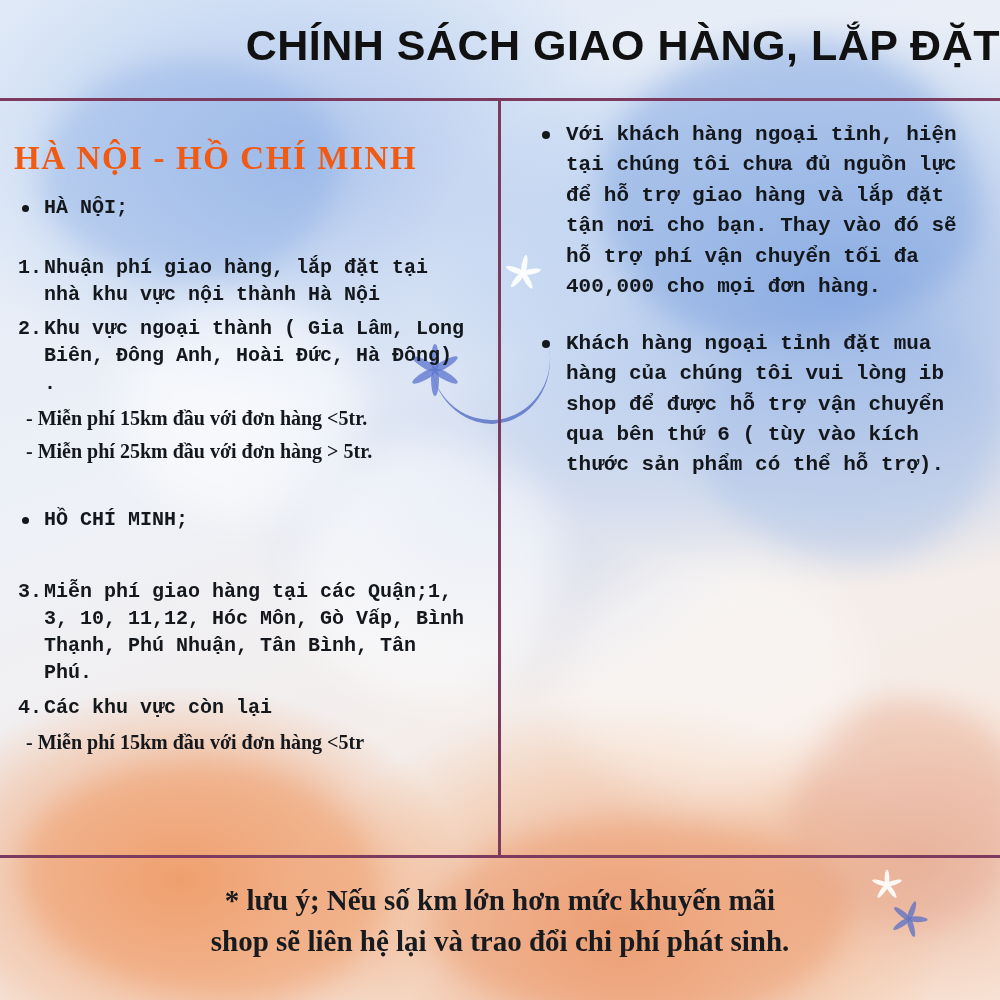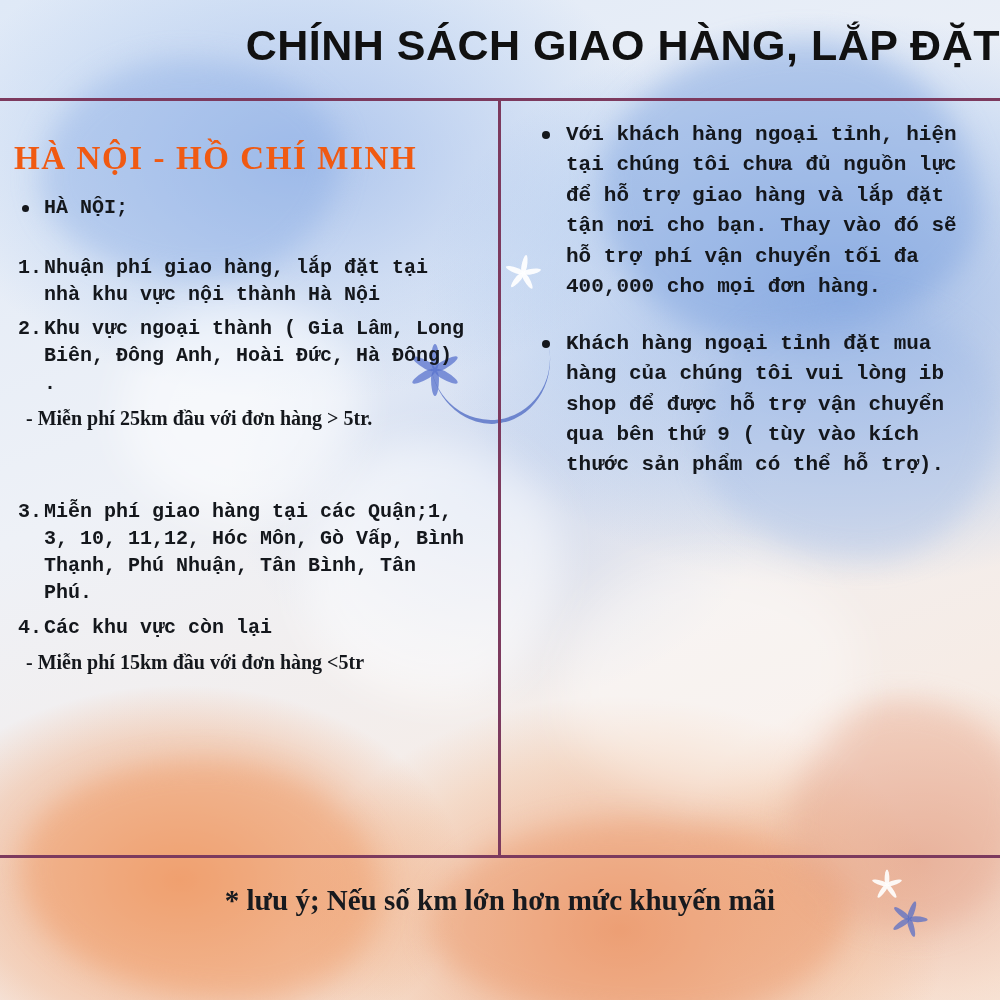--- a/index.html
+++ b/index.html
@@ -274,24 +274,28 @@
           <li class="num-item">
             <span class="num">1.</span>
             <span>Nhuận phí giao hàng, lắp đặt tại nhà khu vực nội thành Hà Nội</span>
           </li>
           <li class="num-item">
             <span class="num">2.</span>
             <span>Khu vực ngoại thành ( Gia Lâm, Long Biên, Đông Anh, Hoài Đức, Hà Đông) .</span>
           </li>
         </ol>
 
+        <div class="dash-item">- Miễn phí 15km đầu với đơn hàng  &lt;5tr.</div>
         <div class="dash-item">- Miễn phí 25km đầu với đơn hàng &gt; 5tr.</div>
 
         <div class="gap-md"></div>
 
+        <ul class="blist">
+          <li class="bullet-item">HỒ CHÍ MINH;</li>
+        </ul>
 
         <div class="gap-md"></div>
 
         <ol class="nlist">
           <li class="num-item">
             <span class="num">3.</span>
             <span>Miễn phí giao hàng tại các Quận;1, 3,  10, 11,12, Hóc Môn, Gò Vấp, Bình Thạnh, Phú Nhuận, Tân Bình, Tân Phú.</span>
           </li>
           <li class="num-item">
             <span class="num">4.</span>
@@ -299,23 +303,24 @@
           </li>
         </ol>
 
         <div class="dash-item">- Miễn phí 15km đầu với đơn hàng &lt;5tr</div>
       </div>
 
       <div class="col col-right">
 
         <ul class="blist">
           <li class="right-item">Với khách hàng ngoại tỉnh, hiện tại chúng tôi chưa đủ nguồn lực để hỗ trợ giao hàng và lắp đặt tận nơi cho bạn. Thay vào đó sẽ hỗ trợ phí vận chuyển tối đa  400,000 cho mọi đơn hàng.</li>
-          <li class="right-item">Khách hàng ngoại tỉnh đặt mua hàng của chúng tôi vui lòng ib shop để được hỗ trợ vận chuyển qua bên thứ 9 ( tùy vào kích thước sản phẩm có thể hỗ trợ).</li>
+          <li class="right-item">Khách hàng ngoại tỉnh đặt mua hàng của chúng tôi vui lòng ib shop để được hỗ trợ vận chuyển qua bên thứ 6 ( tùy vào kích thước sản phẩm có thể hỗ trợ).</li>
         </ul>
       </div>
 
     </div>
 
     <div class="footer">
       <div>* lưu ý; Nếu số km lớn hơn mức khuyến mãi</div>
+      <div>shop sẽ liên hệ lại và trao đổi chi phí phát sinh.</div>
     </div>
   </div>
 </div>
 
 </body></html>

